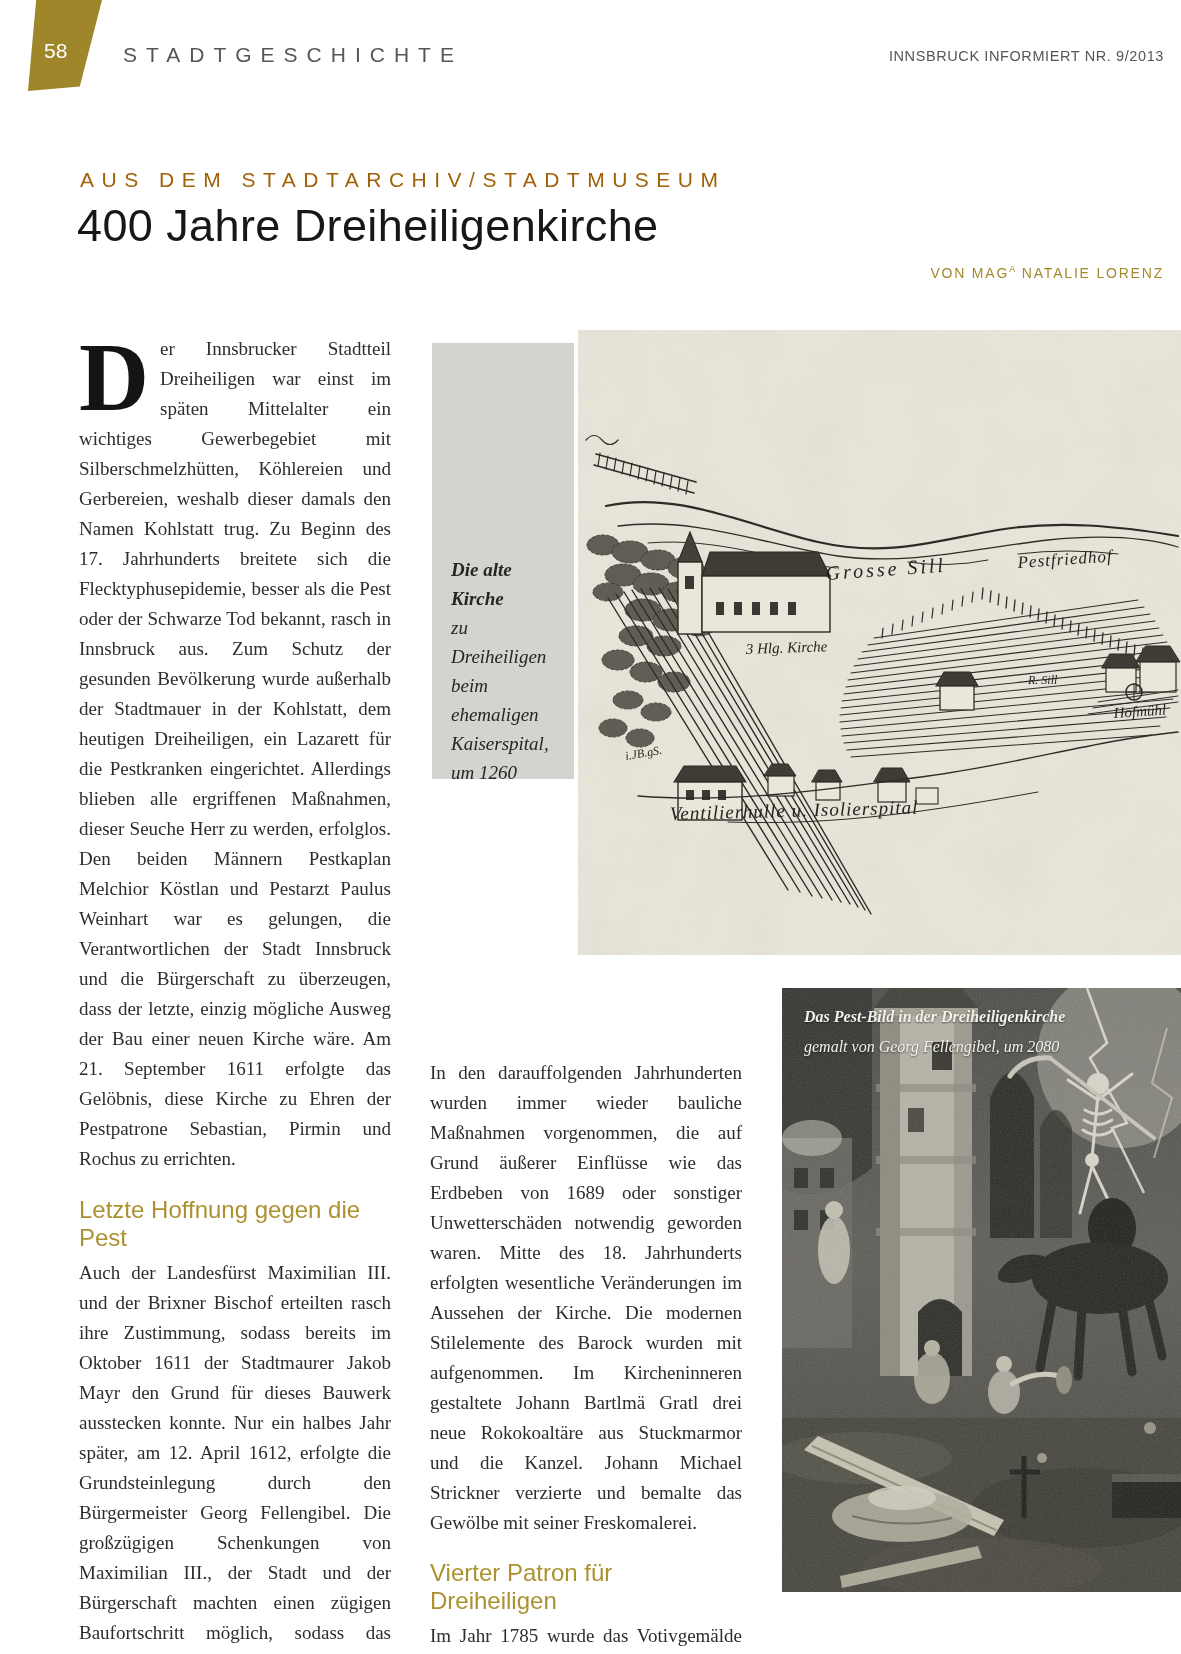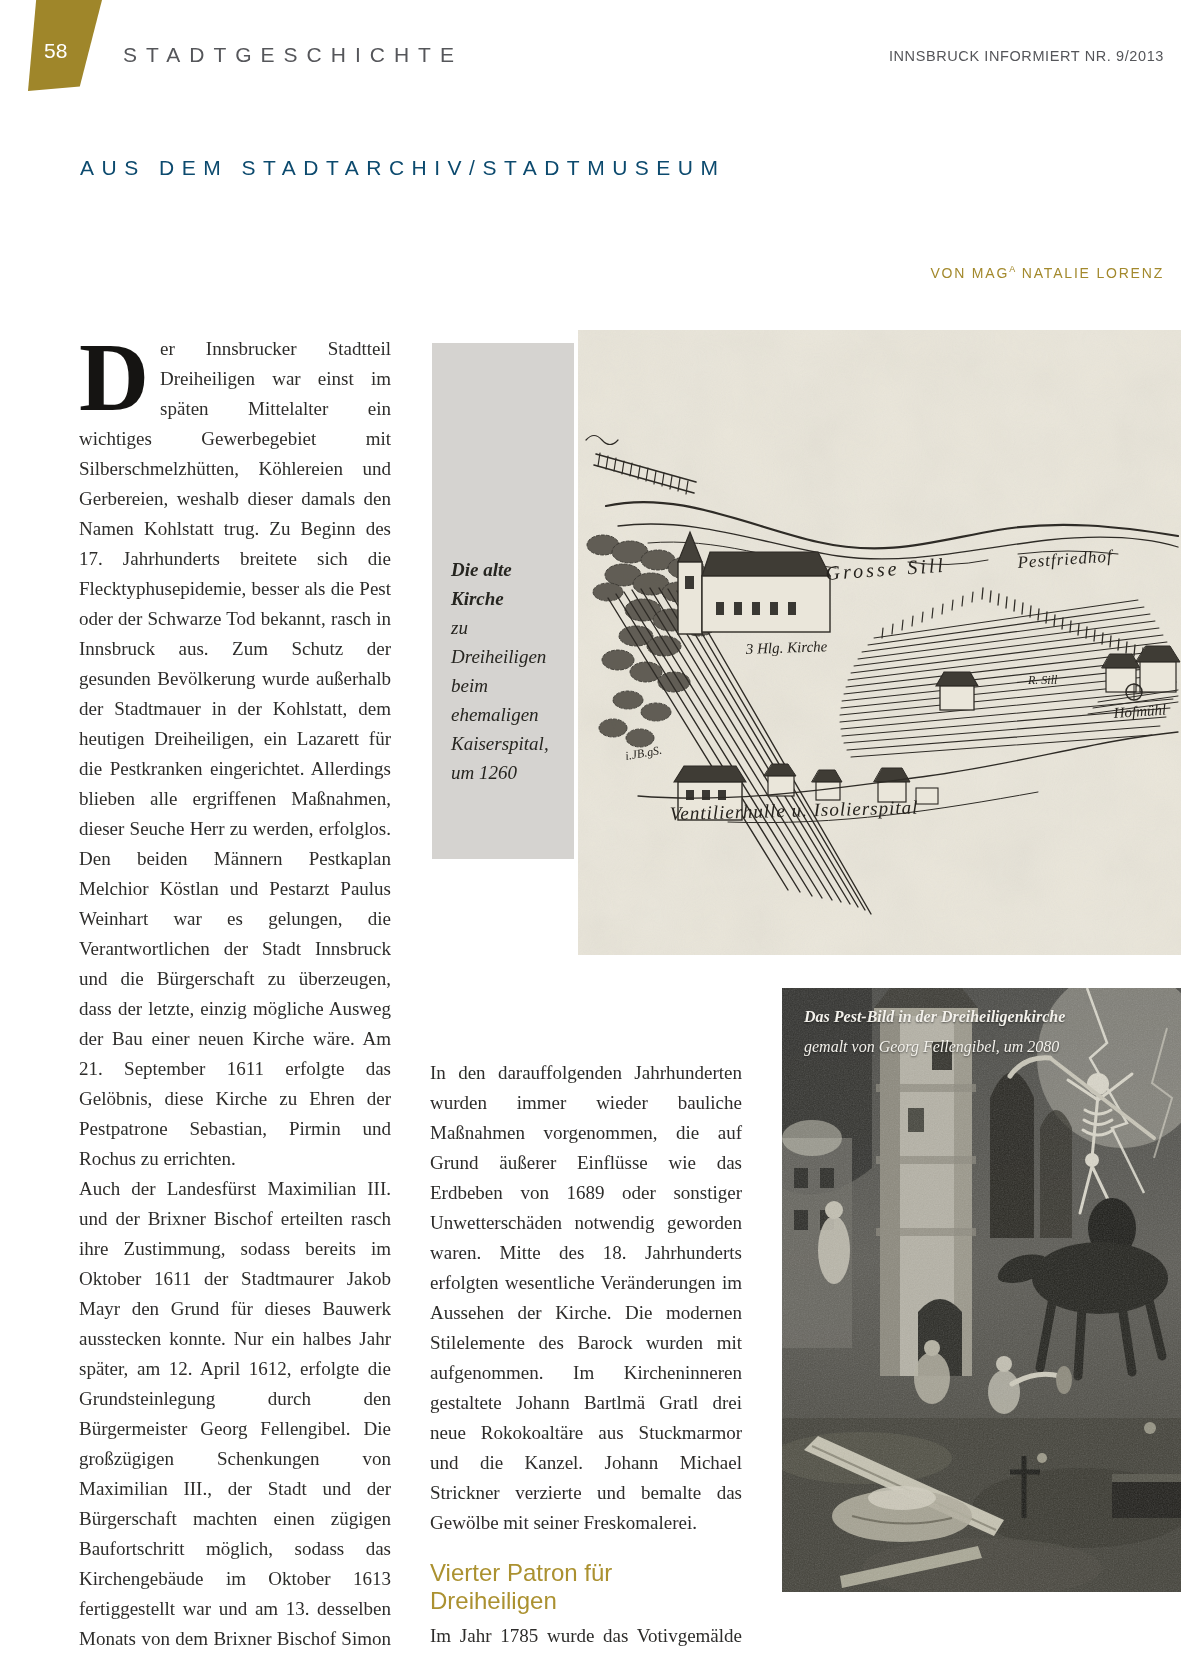--- a/index.html
+++ b/index.html
@@ -26,23 +26,23 @@
     font:400 21px/1.2 "Liberation Sans",sans-serif;
     letter-spacing:9px;color:#55565a;
   }
   .issue-label{
     position:absolute;right:41px;top:48px;
     font:400 14.5px/1.2 "Liberation Sans",sans-serif;
     letter-spacing:.6px;color:#55565a;white-space:nowrap;
   }
   
   .kicker{
-    position:absolute;left:80px;top:155px;
+    position:absolute;left:80px;top:167px;
     font:400 21px/1.2 "Liberation Sans",sans-serif;
-    letter-spacing:7.5px;color:#0c4a6e;white-space:nowrap;
+    letter-spacing:7.5px;color:#a16207;white-space:nowrap;
   }
   .title{
     position:absolute;left:77px;top:201px;
     font:400 45px/1.1 "Liberation Sans",sans-serif;
     letter-spacing:.4px;color:#171716;white-space:nowrap;
   }
   .byline{
     position:absolute;right:41px;top:264px;
     font:400 14px/1.2 "Liberation Sans",sans-serif;
     letter-spacing:1.8px;color:#a3892c;white-space:nowrap;
@@ -66,21 +66,21 @@
   }
   .subhead{
     font:400 24px/1.15 "Liberation Sans",sans-serif;
     color:#ab9130;text-align:left;
     margin:21px 0 7px 0;letter-spacing:0;
   }
   .subhead.first{margin-top:22px;}
   
   .fig-map{position:absolute;left:578px;top:330px;width:603px;height:625px;}
   .map-caption{
-    position:absolute;left:432px;top:343px;width:142px;height:516px;
+    position:absolute;left:432px;top:343px;width:142px;height:436px;
     background:#d5d3d0;box-sizing:border-box;
     padding:212px 12px 0 19px;
     font-style:italic;font-size:19px;line-height:29px;color:#262520;
   }
   .map-caption .cap-title{font-weight:bold;display:block;}
   
   .fig-paint{position:absolute;left:782px;top:988px;width:399px;height:604px;}
   .paint-caption{
     position:absolute;left:22px;top:14px;right:16px;
     font-style:italic;font-size:16px;line-height:30px;color:#f4f2ec;
@@ -94,24 +94,26 @@
 
 <div class="page">
 
   <div class="folio">
     <span class="num">58</span>
   </div>
   <div class="section-label">STADTGESCHICHTE</div>
   <div class="issue-label">INNSBRUCK INFORMIERT NR. 9/2013</div>
 
   <div class="kicker">AUS DEM STADTARCHIV/STADTMUSEUM</div>
+  <h1 class="title" style="margin:0;font-weight:400;">400 Jahre Dreiheiligenkirche</h1>
   <div class="byline"><span>VON MAG</span><sup>A</sup><span> NATALIE LORENZ</span></div>
 
   <div class="col col-1">
     <p><span class="dropcap">D</span><span>er Innsbrucker Stadtteil Dreiheiligen war einst im späten Mittelalter ein wichtiges Gewerbegebiet mit Silberschmelzhütten, Köhlereien und Gerbereien, weshalb dieser damals den Namen Kohlstatt trug. Zu Beginn des 17. Jahrhunderts breitete sich die Flecktyphusepidemie, besser als die Pest oder der Schwarze Tod bekannt, rasch in Innsbruck aus. Zum Schutz der gesunden Bevölkerung wurde außerhalb der Stadtmauer in der Kohlstatt, dem heutigen Dreiheiligen, ein Lazarett für die Pestkranken eingerichtet. Allerdings blieben alle ergriffenen Maßnahmen, dieser Seuche Herr zu werden, erfolglos. Den beiden Männern Pestkaplan Melchior Köstlan und Pestarzt Paulus Weinhart war es gelungen, die Verantwortlichen der Stadt Innsbruck und die Bürgerschaft zu überzeugen, dass der letzte, einzig mögliche Ausweg der Bau einer neuen Kirche wäre. Am 21. September 1611 erfolgte das Gelöbnis, diese Kirche zu Ehren der Pestpatrone Sebastian, Pirmin und Rochus zu errichten.</span></p>
+    <h2 class="subhead first">Letzte Hoffnung gegen die Pest</h2>
     <p>Auch der Landesfürst Maximilian III. und der Brixner Bischof erteilten rasch ihre Zustimmung, sodass bereits im Oktober 1611 der Stadtmaurer Jakob Mayr den Grund für dieses Bauwerk ausstecken konnte. Nur ein halbes Jahr später, am 12. April 1612, erfolgte die Grundsteinlegung durch den Bürgermeister Georg Fellengibel. Die großzügigen Schenkungen von Maximilian III., der Stadt und der Bürgerschaft machten einen zügigen Baufortschritt möglich, sodass das Kirchengebäude im Oktober 1613 fertiggestellt war und am 13. desselben Monats von dem Brixner Bischof Simon Feuerstein eingeweiht wurde. Der Turm hingegen wurde wahrscheinlich erst zwei Jahre später hinzugefügt, für welchen Maximilian III. das gesamte Kupfer für dessen Dach gestiftet haben soll.</p>
   </div>
 
   <div class="col col-2">
     <p>In den darauffolgenden Jahrhunderten wurden immer wieder bauliche Maßnahmen vorgenommen, die auf Grund äußerer Einflüsse wie das Erdbeben von 1689 oder sonstiger Unwetterschäden notwendig geworden waren. Mitte des 18. Jahrhunderts erfolgten wesentliche Veränderungen im Aussehen der Kirche. Die modernen Stilelemente des Barock wurden mit aufgenommen. Im Kircheninneren gestaltete Johann Bartlmä Gratl drei neue Rokokoaltäre aus Stuckmarmor und die Kanzel. Johann Michael Strickner verzierte und bemalte das Gewölbe mit seiner Freskomalerei.</p>
     <h2 class="subhead">Vierter Patron für Dreiheiligen</h2>
     <p>Im Jahr 1785 wurde das Votivgemälde des Heiligen Alexius, der neben dem heiligen Jakob Schutzpatron von Innsbruck ist, von der aufgelassenen Siebenkapellenkirche in die Dreiheiligenkirche übersiedelt.</p>
   </div>
 
   <div class="map-caption">

